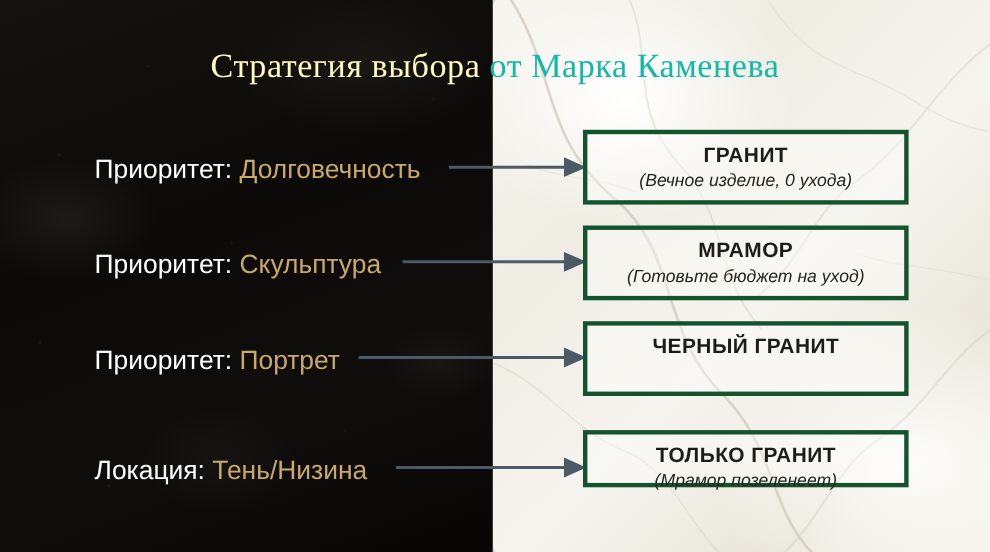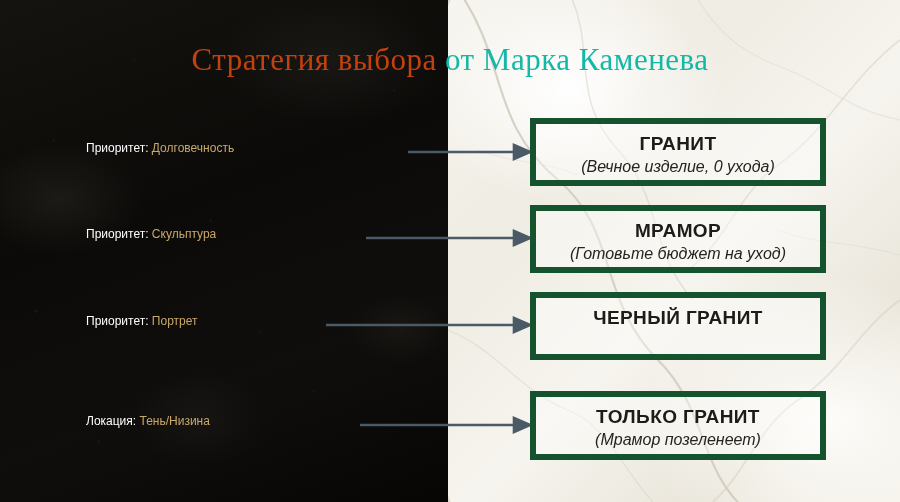--- a/index.html
+++ b/index.html
@@ -69,50 +69,50 @@
     top: 42px;
     left: 0;
     width: 900px;
     text-align: center;
     font-family: "Liberation Serif", serif;
     font-size: 31px;
     letter-spacing: 0.5px;
     white-space: nowrap;
   }
   .title .t-left {
-    color: #c2410c;
+    color: #fef9c3;
   }
   .title .t-right {
     color: #14b8a6;
   }
   
   .row-label {
     position: absolute;
     left: 86px;
-    font-size: 12px;
+    font-size: 24px;
     white-space: nowrap;
     color: #ffffff;
     text-align: right;
   }
   .row-label .accent {
     color: #c9a96a;
   }
   
   .arrow-svg {
     position: absolute;
     left: 0; top: 0;
     width: 900px; height: 502px;
     pointer-events: none;
   }
   
   .box {
     position: absolute;
     left: 530px;
     width: 296px;
-    border: 6px solid #14532d;
+    border: 4px solid #14532d;
     background: rgba(255,255,255,0.38);
     box-sizing: border-box;
     text-align: center;
     padding-top: 9px;
   }
   .box-title {
     font-size: 19px;
     font-weight: bold;
     color: #1d1c18;
     letter-spacing: 0.4px;
@@ -181,18 +181,18 @@
     <div class="box-title">ГРАНИТ</div>
     <div class="box-sub">(Вечное изделие, 0 ухода)</div>
   </div>
   <div class="box" style="top:205px; height:68px">
     <div class="box-title">МРАМОР</div>
     <div class="box-sub">(Готовьте бюджет на уход)</div>
   </div>
   <div class="box" style="top:292px; height:68px">
     <div class="box-title">ЧЕРНЫЙ ГРАНИТ</div>
   </div>
-  <div class="box" style="top:391px; height:69px">
+  <div class="box" style="top:391px; height:52px">
     <div class="box-title">ТОЛЬКО ГРАНИТ</div>
     <div class="box-sub">(Мрамор позеленеет)</div>
   </div>
 
 </div>
 
 </body></html>

